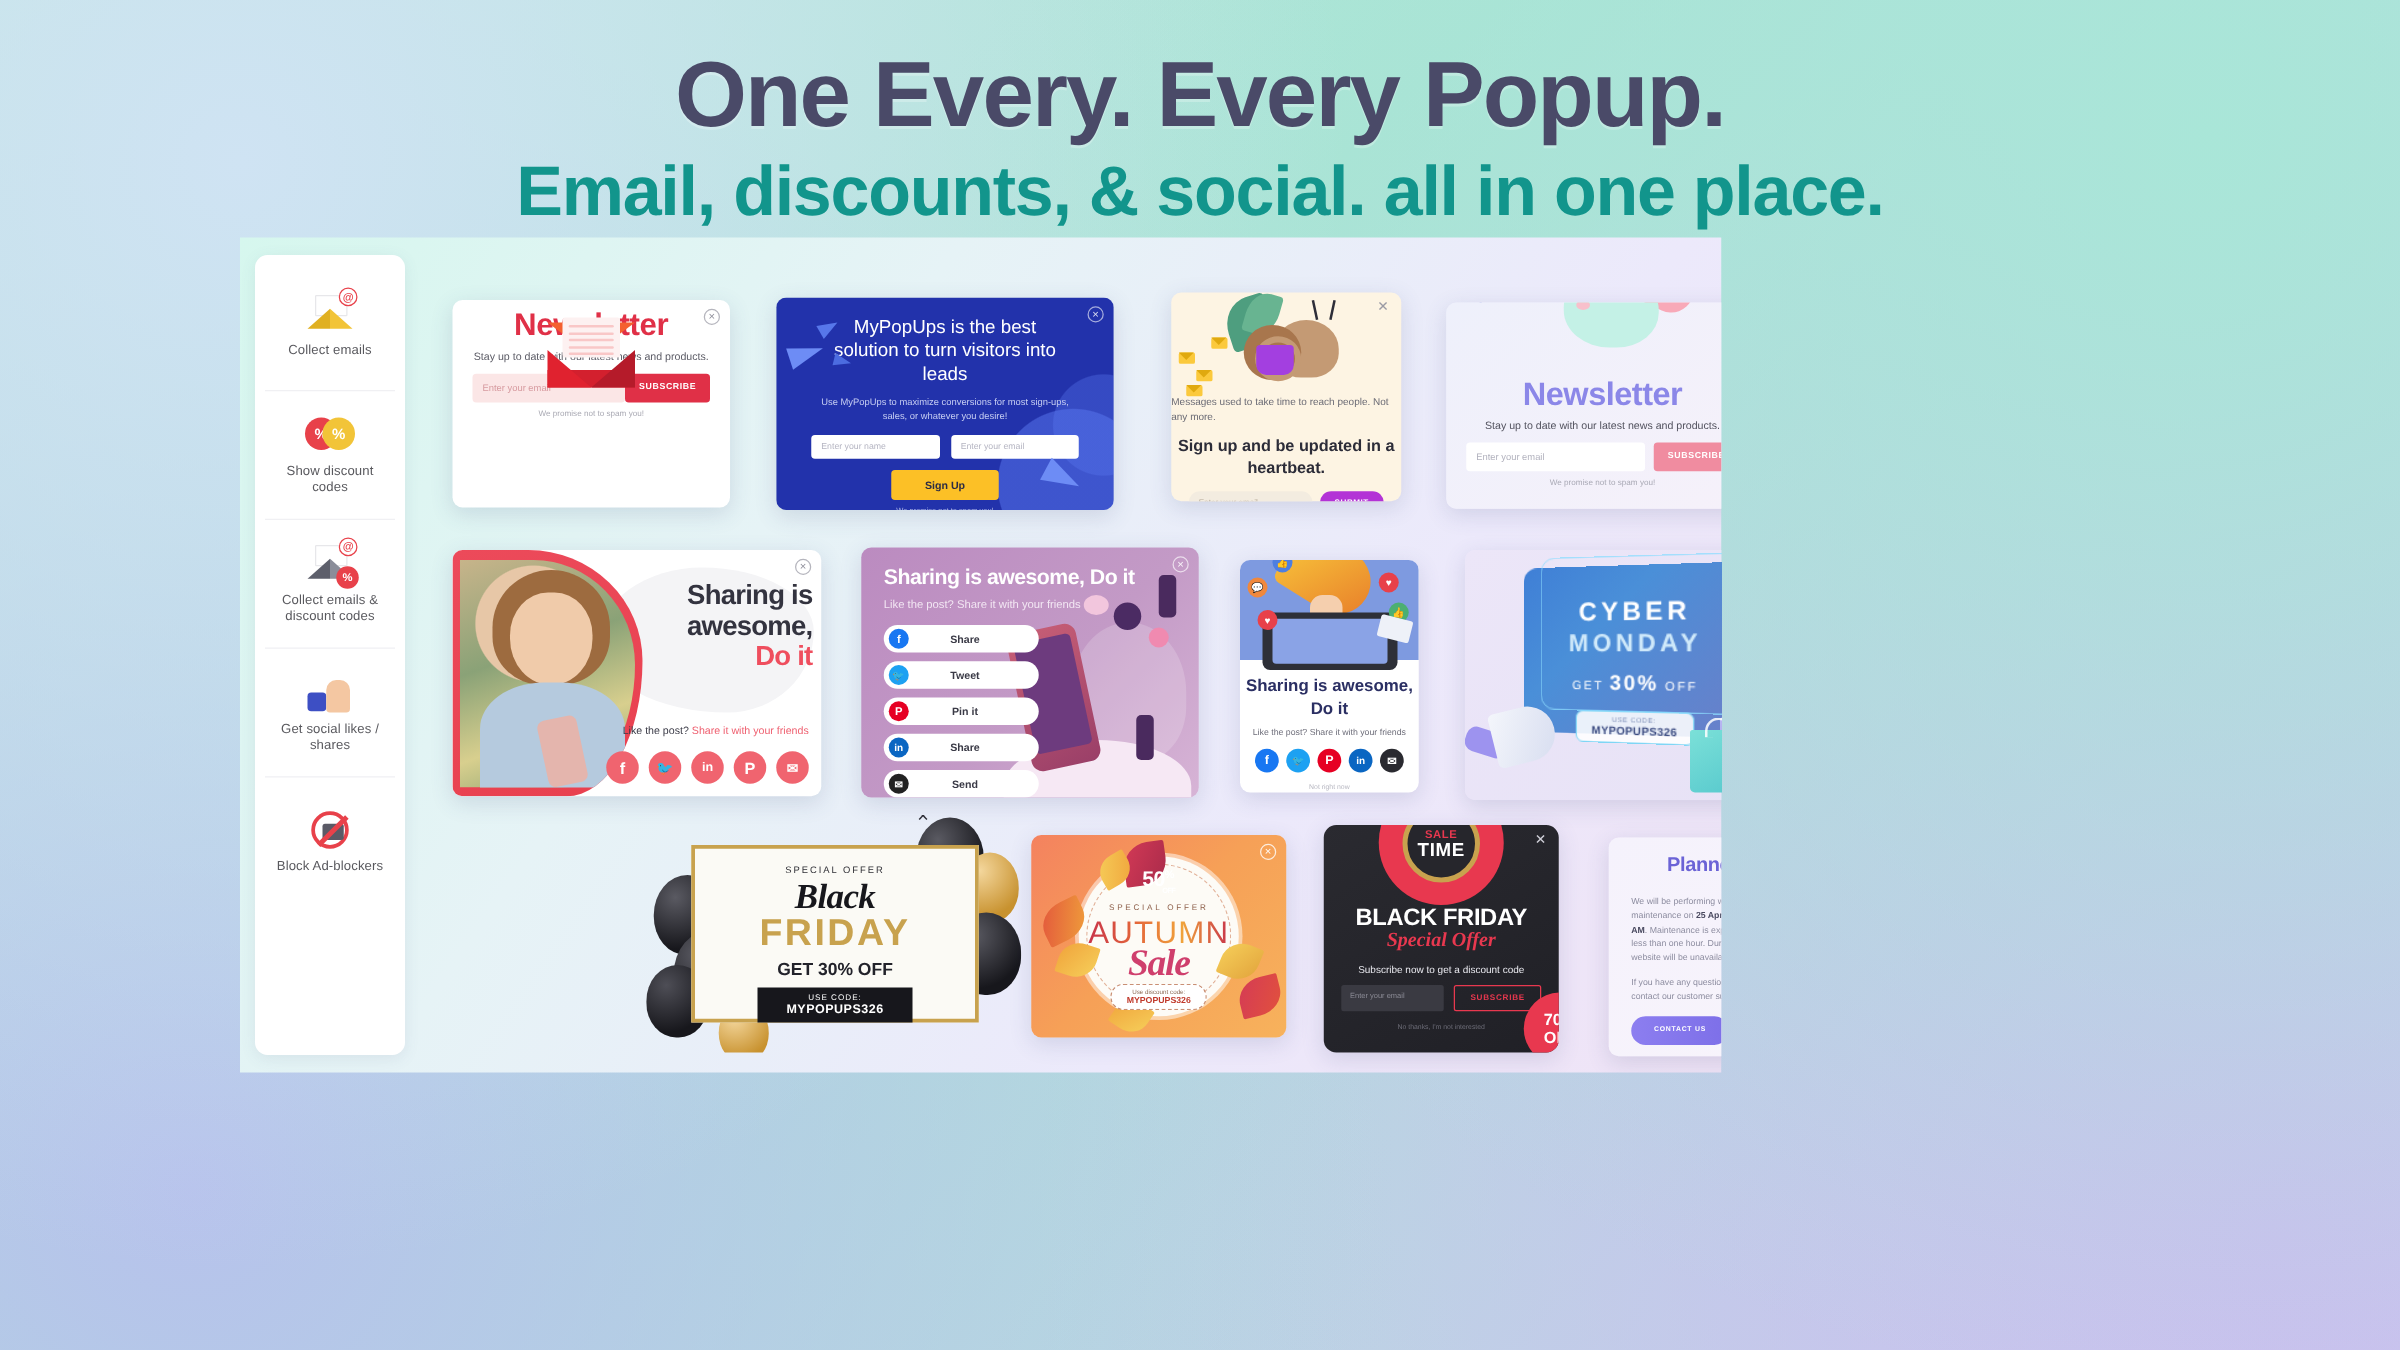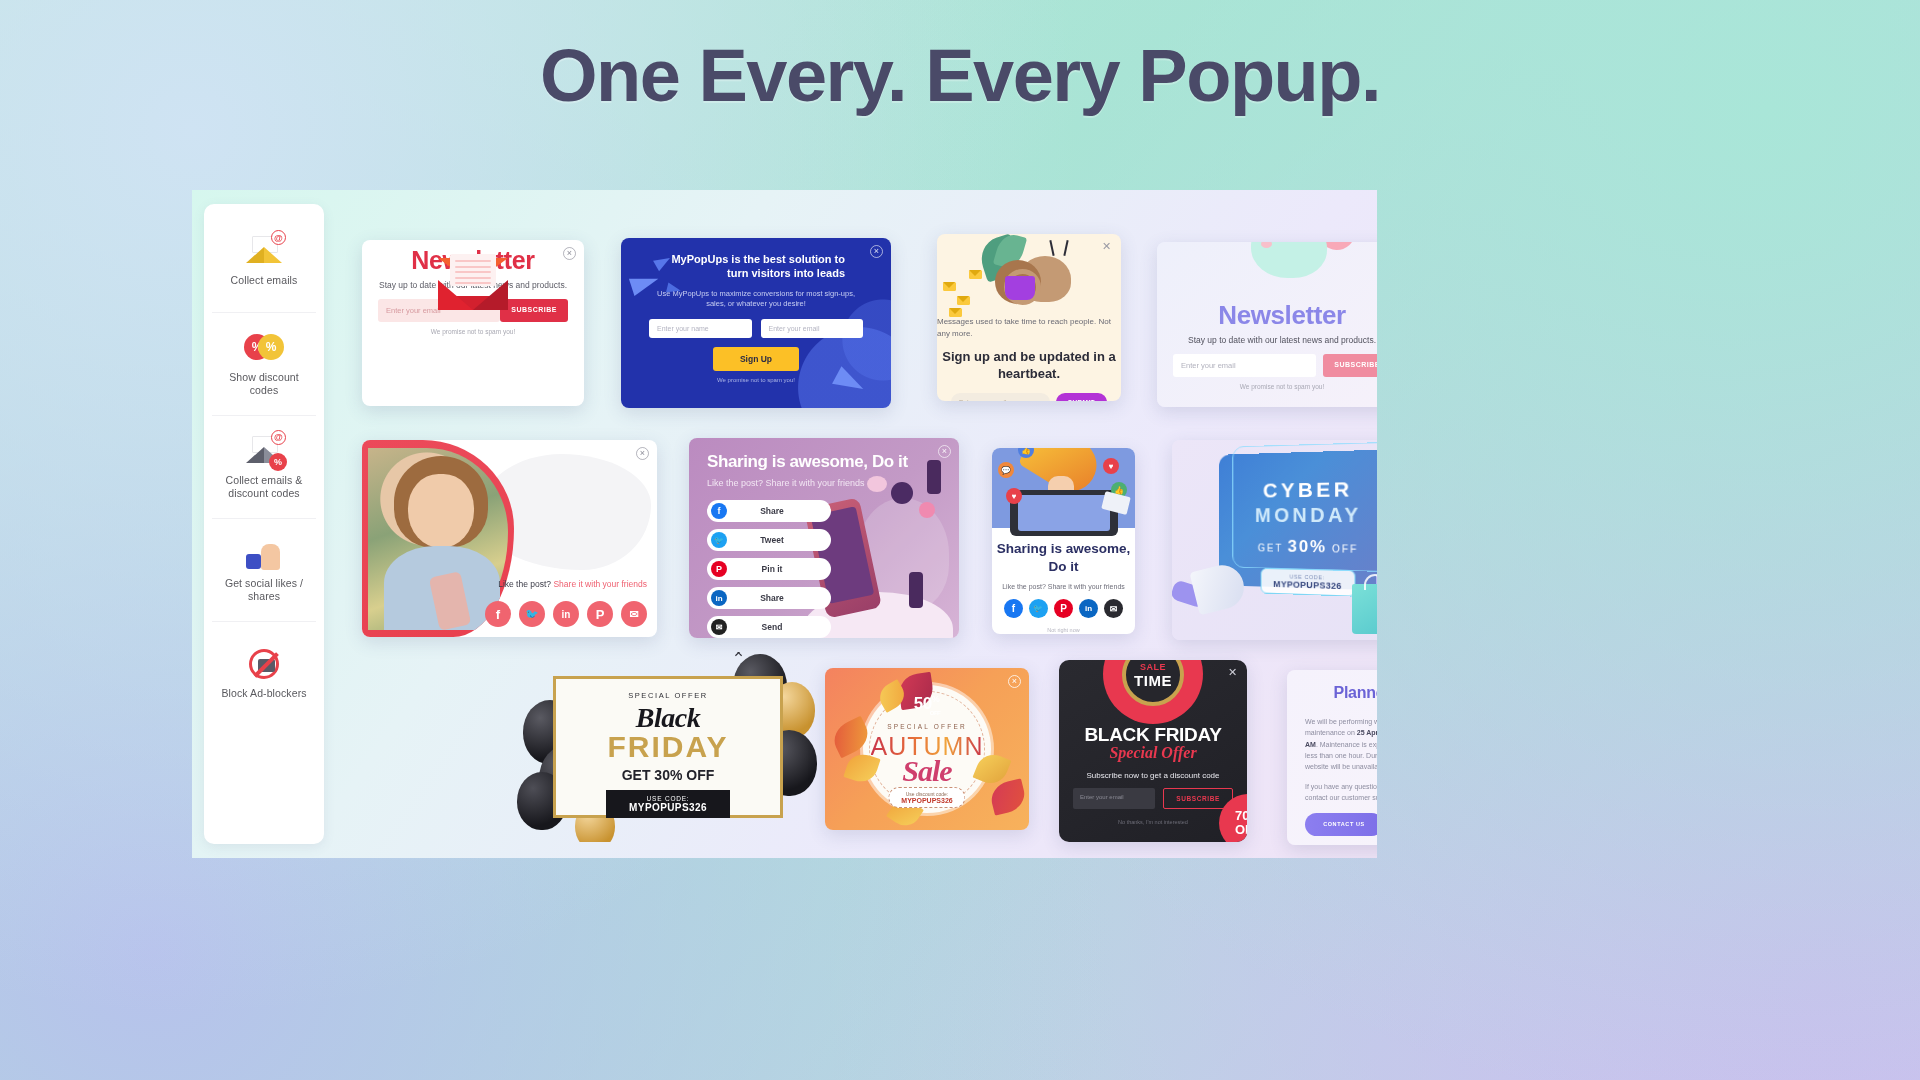--- a/index.html
+++ b/index.html
@@ -114,21 +114,21 @@
       padding:7px 8px; }
   .c1 .btn { background:#e03047; color:#fff; font-size:7px; font-weight:700; letter-spacing:.5px;
       padding:7px 11px; border-radius:3px; }
   .c1 .promise { text-align:center; font-size:6.5px; color:#a9a9b3; margin-top:6px; }
 
   
   .c2 { left:284px; top:48px; width:270px; height:170px; background:#2232ab;
         background-image:
           radial-gradient(circle at 88% 88%, rgba(90,120,240,.5) 0 60px, transparent 61px),
           radial-gradient(circle at 97% 60%, rgba(90,120,240,.35) 0 40px, transparent 41px);}
-  .c2 h3 { color:#fff; text-align:right; font-size:11px; font-weight:700; line-height:1.25;
+  .c2 h3 { color:#fff; text-align:center; font-size:15px; font-weight:400; line-height:1.25;
       margin:15px 46px 0 46px; }
   .c2 .sub { color:#c6cdf2; text-align:center; font-size:7.5px; line-height:1.45; margin:8px 30px 0; }
   .c2 .row { display:flex; gap:9px; margin:9px 28px 0; }
   .c2 .inp { flex:1; background:#fff; border-radius:3px; font-size:7px; color:#b5b5c2; padding:6px 8px; }
   .c2 .btn { display:block; margin:9px auto 0; background:#fcc026; color:#2b2b44;
       font-size:8.5px; font-weight:700; padding:7px 0; width:86px; text-align:center; border-radius:3px; }
   .c2 .promise { text-align:center; font-size:6px; color:#aab3e6; margin-top:6px; }
   .c2 .xbtn { border-color:rgba(255,255,255,.6); color:rgba(255,255,255,.85); }
 
   
@@ -370,20 +370,21 @@
   .c12 .body p + p { margin-top:8px; }
   .c12 .btn { margin:10px 0 0 18px; width:78px; padding:7px 0; text-align:center;
       background:linear-gradient(90deg,#8c7ef0,#7d6fe8); color:#fff; border-radius:12px;
       font-size:5.5px; font-weight:700; letter-spacing:.6px; line-height:1.5; }
 </style>
 </head>
 <body>
 
 <div class="head-wrap">
   <div class="h1">One Every. Every Popup.</div>
+  <div class="h2">Email, discounts, &amp; social. all in one place.</div>
 </div>
 
 <div class="panel">
 
   <div class="sidebar">
 
     <div class="side-item">
       <div class="side-ico">
         <div class="env">
             <div class="paper"></div>
@@ -521,20 +522,25 @@
       <div class="xbtn">×</div>
       <div class="blob"></div>
       <div class="photo">
         <div class="photo-in">
           <div class="hair"></div>
             <div class="face"></div>
           <div class="shirt"></div>
             <div class="phone"></div>
         </div>
       </div>
+      <h3>
+        <span>Sharing is</span><br>
+        <span>awesome,</span>
+        <em>Do it</em>
+      </h3>
       <div class="like">
         <b style="font-weight:400">Like the post? </b><span>Share it with your friends</span>
       </div>
       <div class="socials">
         <div class="soc" style="background:#f0646f;">f</div>
         <div class="soc" style="background:#f0646f;font-size:11px;">🐦</div>
         <div class="soc" style="background:#f0646f;font-size:10px;">in</div>
         <div class="soc" style="background:#f0646f;">P</div>
         <div class="soc" style="background:#f0646f;font-size:11px;">✉</div>
       </div>

